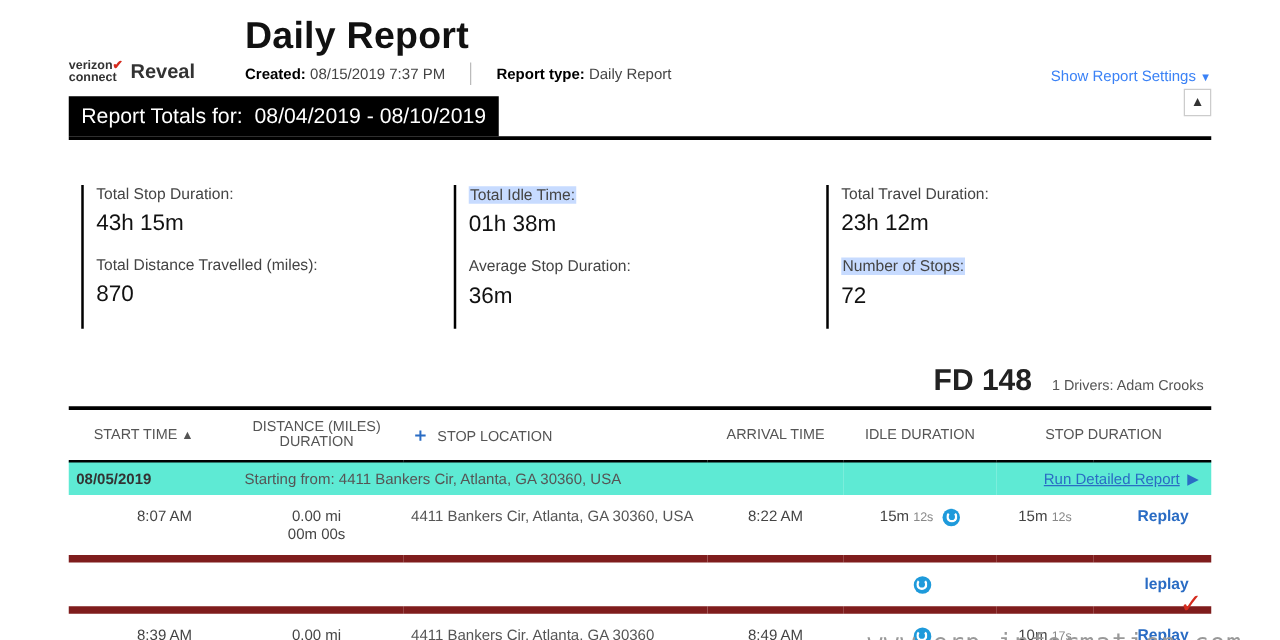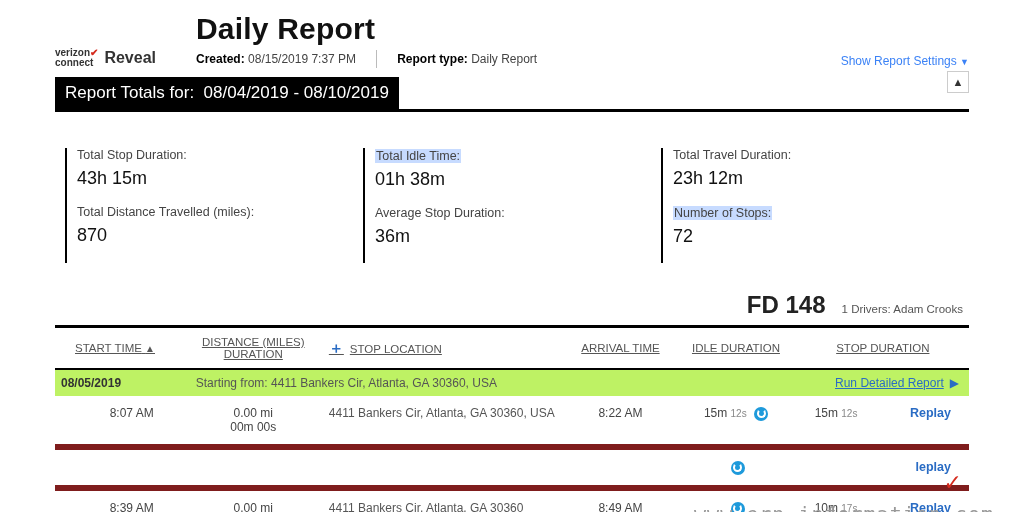--- a/index.html
+++ b/index.html
@@ -22,24 +22,24 @@
   .metrics { display: flex; padding: 18px 10px 8px 10px; gap: 0; }
   .metric-col { flex: 1; border-left: 2px solid #000; padding-left: 10px; padding-right: 10px; }
   .metric-block { margin-bottom: 16px; }
   .metric-label { font-size: 12.5px; color: #444; margin-bottom: 6px; }
   .metric-label.hl { background: #c7dbff; display: inline-block; padding: 0 1px; }
   .metric-value { font-size: 18px; color: #111; }
   .vehicle-head { display: flex; align-items: baseline; gap: 16px; padding: 20px 6px 6px 6px; border-bottom: 3px solid #000; justify-content: flex-end; }
   .vehicle-name { font-size: 24px; font-weight: bold; color: #222; }
   .vehicle-driver { font-size: 11.5px; color: #555; }
   table.detail { width: 100%; border-collapse: collapse; font-size: 12px; }
-  table.detail th { text-align: center; font-weight: normal; color: #555; padding: 8px 6px; font-size: 11.5px; border-bottom: 2px solid #000; text-decoration: underline; }
+  table.detail th { text-align: center; font-weight: normal; color: #555; padding: 8px 6px; font-size: 11.5px; border-bottom: 2px solid #000; }
   table.detail th.start { text-align: left; padding-left: 20px; }
   .plus { color: #2a6cc4; font-weight: bold; font-size: 15px; margin-right: 6px; cursor: pointer; }
-  .date-row td { background: #bef264; font-size: 12px; padding: 6px 8px; }
+  .date-row td { background: #5eead4; font-size: 12px; padding: 6px 8px; }
   .date-row .date-cell { font-weight: bold; padding-left: 6px; }
   .date-row .starting { color: #555; font-weight: normal; padding-left: 12px; }
   .date-row .detailed { text-align: right; padding-right: 10px; }
   .date-row .detailed a { color: #2a6cc4; text-decoration: underline; cursor: pointer; font-size: 12px; }
   .date-row .play { color: #2a6cc4; font-size: 12px; margin-left: 6px; }
   tr.data-row td { padding: 10px 6px; text-align: center; vertical-align: top; color: #444; border-bottom: 6px solid #7f1d1d; }
   tr.data-row td.start { text-align: right; padding-right: 30px; }
   tr.data-row td.loc { text-align: left; color: #555; max-width: 200px; }
   tr.data-row td.replay { text-align: right; padding-right: 18px; }
   .replay-link { color: #2a6cc4; font-weight: bold; font-size: 12.5px; cursor: pointer; }

